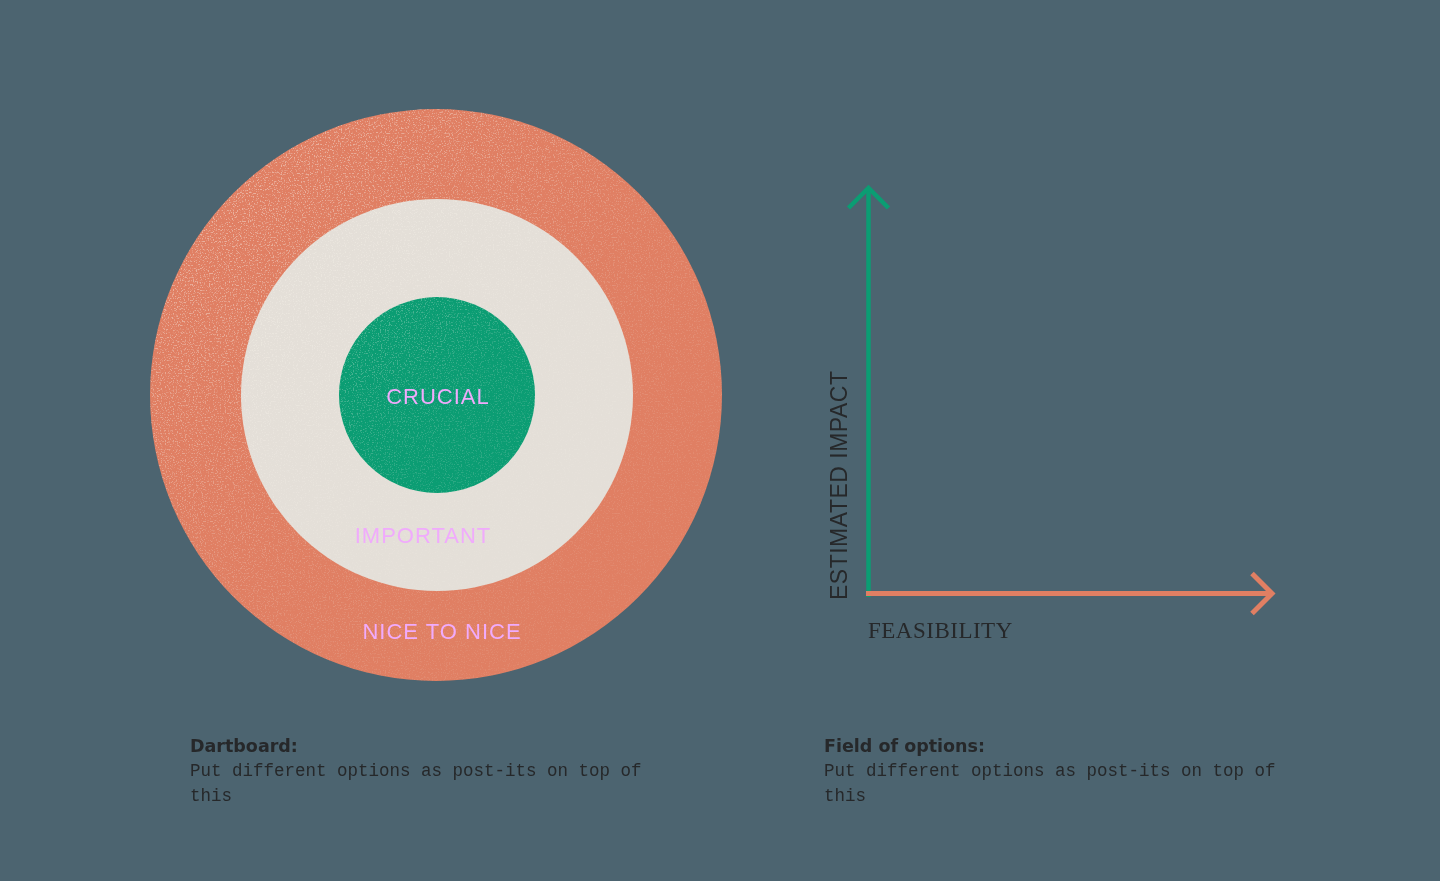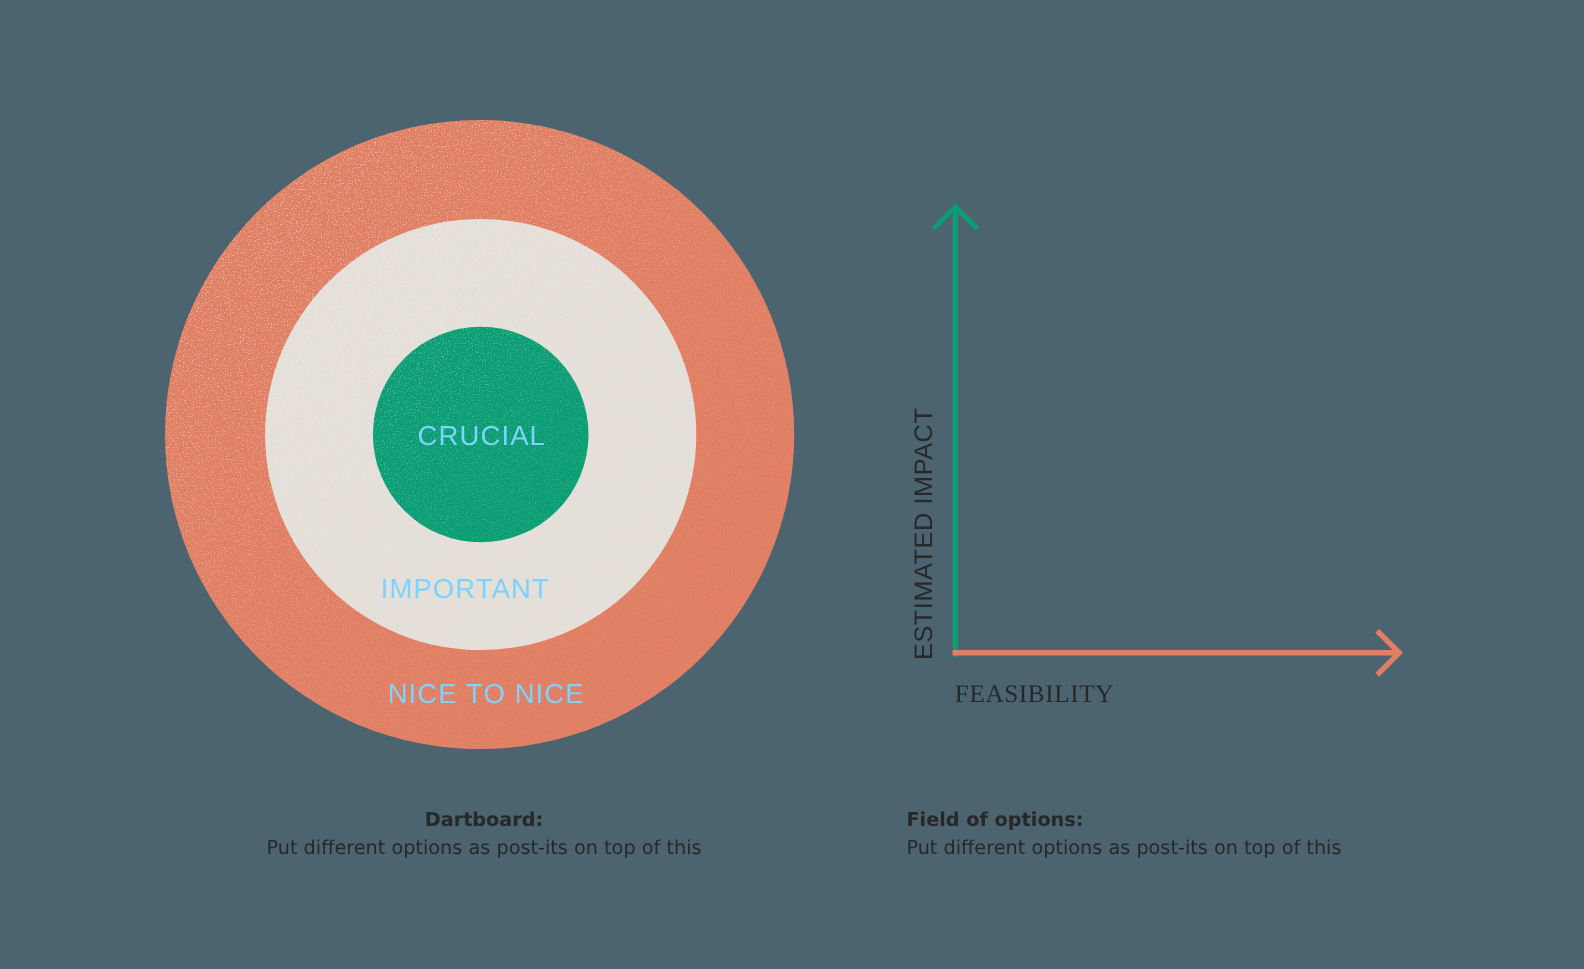--- a/index.html
+++ b/index.html
@@ -13,25 +13,25 @@
     color: #26282A;
   }
   .layer-svg {
     position: absolute;
     left: 0; top: 0;
     width: 1440px; height: 881px;
   }
   .ring-label {
     position: absolute;
     transform: translate(-50%, -50%);
-    font-size: 25px;
+    font-size: 22px;
     letter-spacing: 1px;
     font-weight: 400;
     white-space: nowrap;
-    color: #7dd3fc;
+    color: #f0abfc;
   }
   .axis-label {
     position: absolute;
     font-size: 23px;
     letter-spacing: 0.5px;
     font-weight: 400;
     white-space: nowrap;
     color: #26282A;
   }
   .y-axis-label {
@@ -51,29 +51,29 @@
     position: absolute;
     top: 734px;
     font-family: "DejaVu Sans", sans-serif;
     font-size: 17.5px;
     line-height: 25px;
     color: #26282A;
   }
   .caption-left {
     left: 190px;
     width: 500px;
-    text-align: center;
+    text-align: left;
   }
   .caption-right {
     left: 824px;
     width: 500px;
     text-align: left;
   }
   .caption-title { font-weight: 700; }
-  .caption-sub { font-weight: 400; }
+  .caption-sub { font-weight: 400; font-family: Liberation Mono, monospace; }
 </style>
 </head>
 <body>
 
 <div class="stage" style="background: rgb(76, 100, 112);">
 
   <svg class="layer-svg" viewBox="0 0 1440 881">
     <defs>
       <filter id="grain" x="-5%" y="-5%" width="110%" height="110%">
         <feTurbulence type="fractalNoise" baseFrequency="0.75" numOctaves="2" seed="7" result="noise"></feTurbulence>

